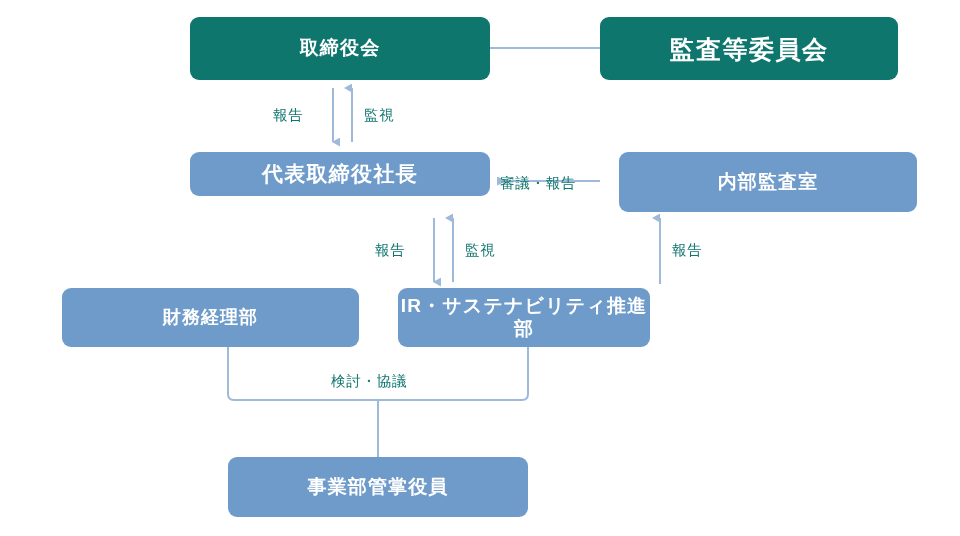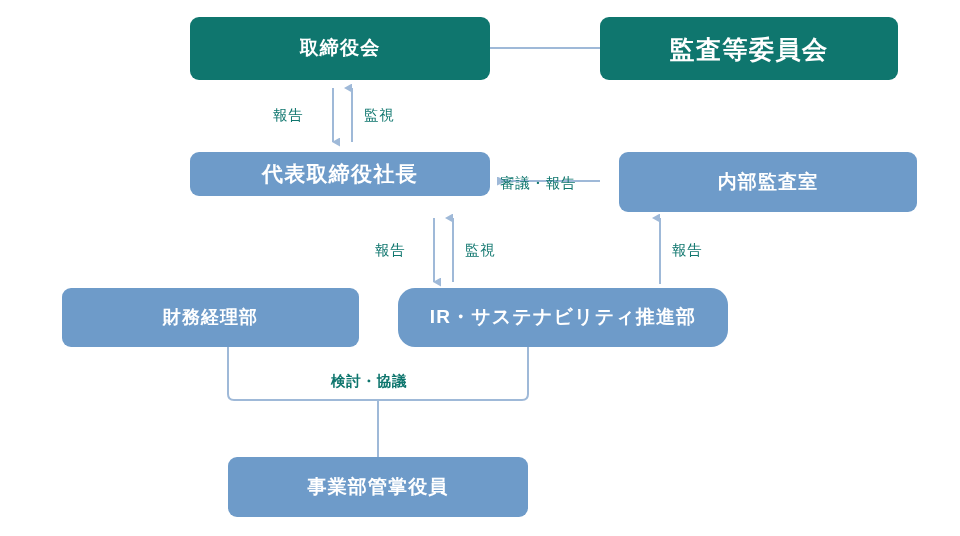--- a/index.html
+++ b/index.html
@@ -125,25 +125,25 @@
     <span>監視</span>
   </div>
   <div class="edge-label" style="left:672px; top:241px;">
     <span>報告</span>
   </div>
 
   <div class="node mid" style="left:62px; top:288px; width:297px; height:59px; font-size:18px;">
     <span>財務経理部</span>
   </div>
 
-  <div class="node mid" style="left:398px; top:288px; width:330px; height:59px; font-size:19px;border-radius:17px;">
+  <div class="node mid" style="left:398px; top:288px; width:252px; height:59px; font-size:19px;">
     <span>IR・サステナビリティ推進部</span>
   </div>
 
-  <div class="edge-label" style="left:322px; top:372px; background:#ffffff; padding:0 9px;font-weight:bold;">
+  <div class="edge-label" style="left:322px; top:372px; background:#ffffff; padding:0 9px;">
     <span>検討・協議</span>
   </div>
 
   <div class="node mid" style="left:228px; top:457px; width:300px; height:60px; font-size:19px;">
     <span>事業部管掌役員</span>
   </div>
 
 </div>
 
 </body></html>

